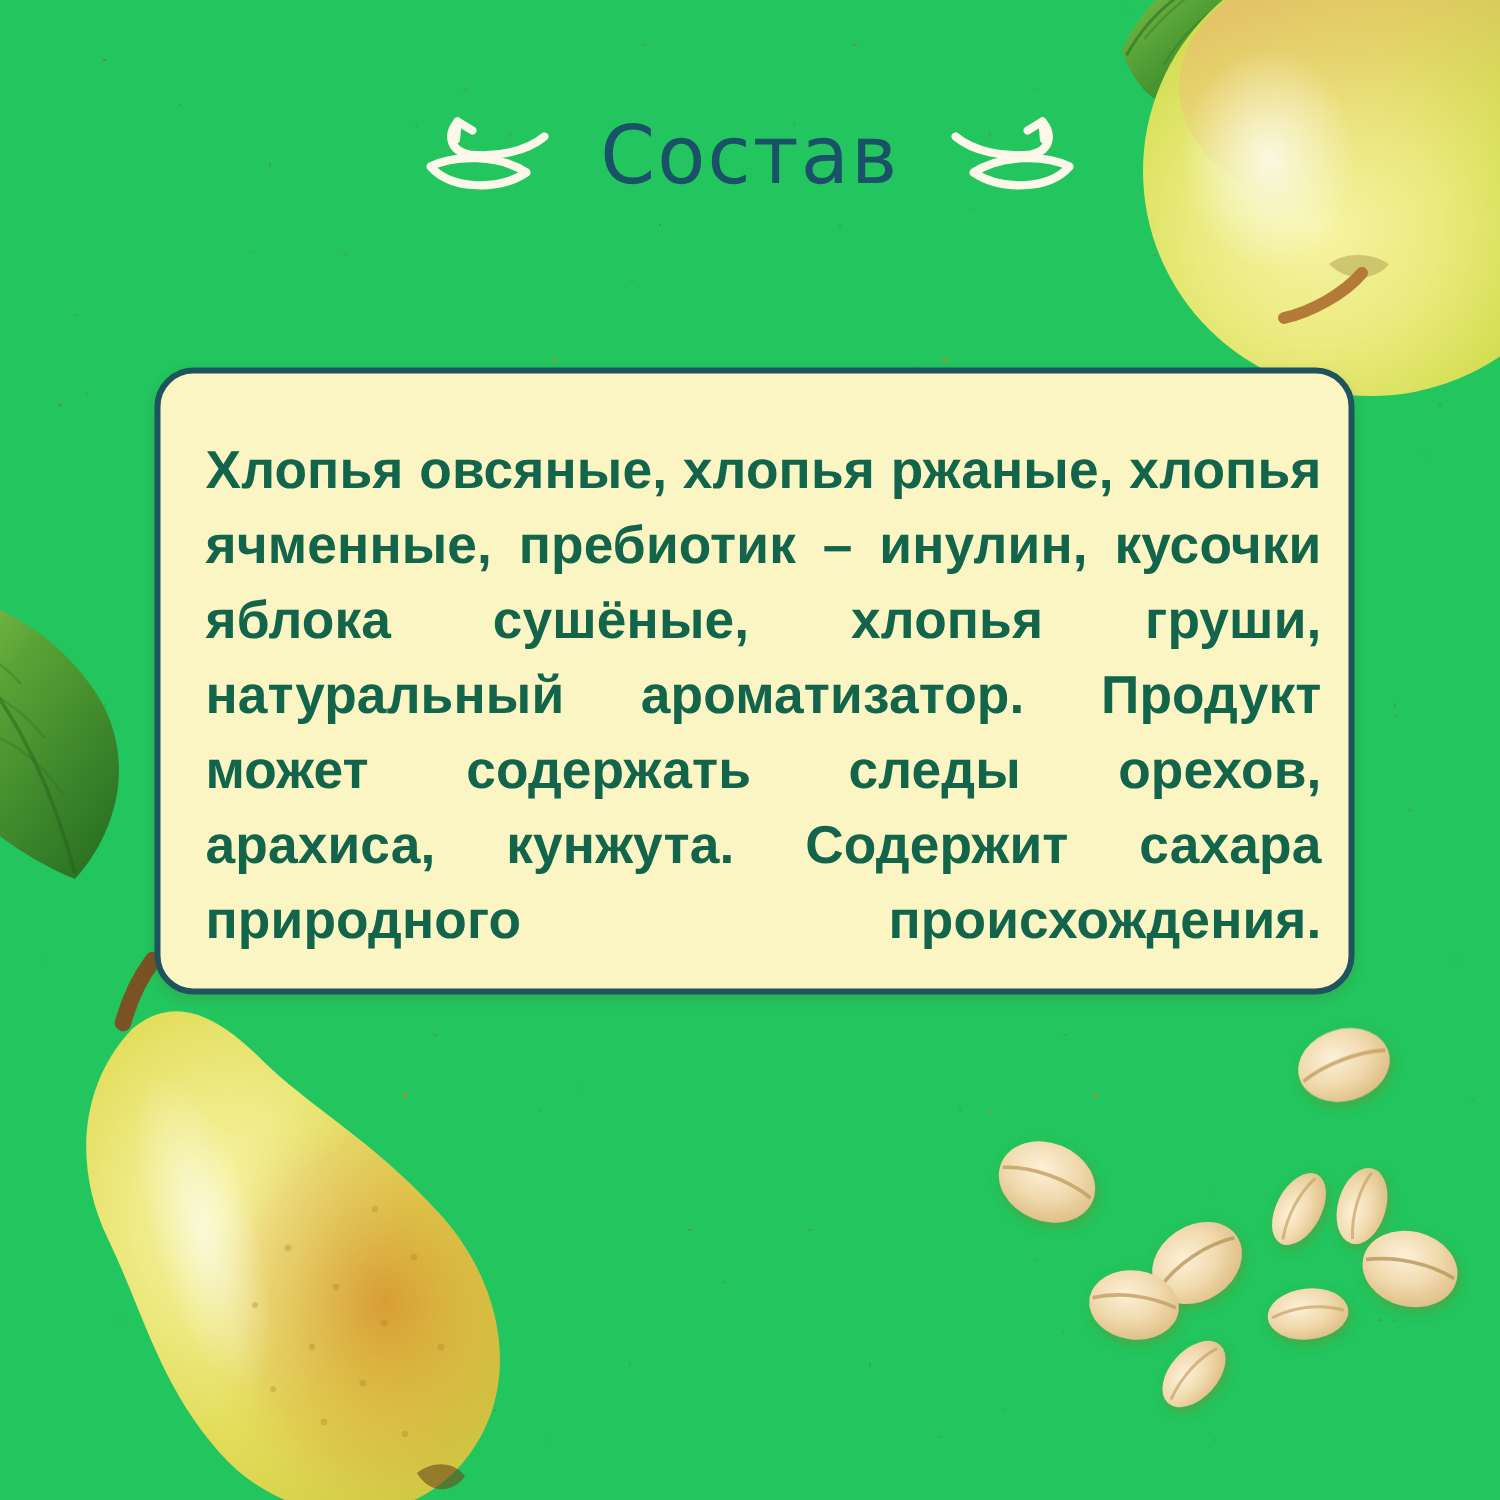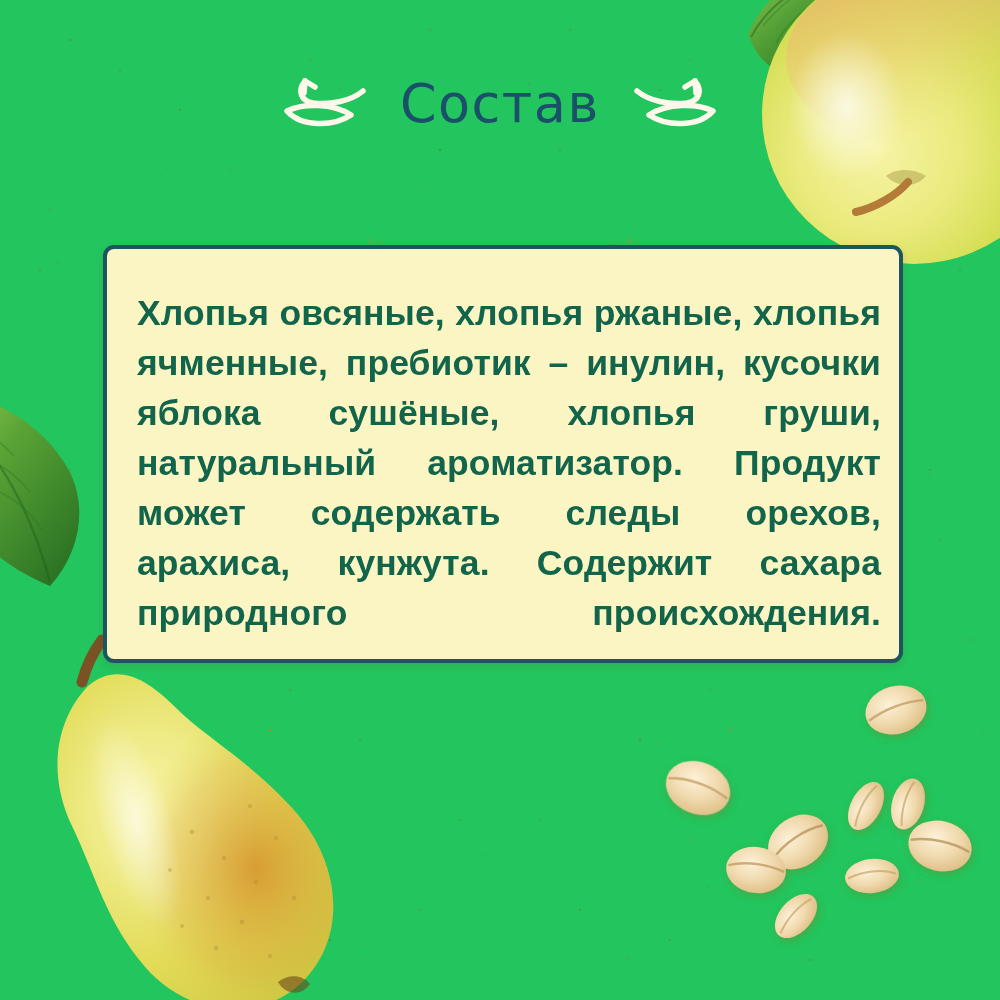--- a/index.html
+++ b/index.html
@@ -104,21 +104,21 @@
   
   .card {
     position: absolute;
     left: 103px;
     top: 245px;
     width: 800px;
     height: 418px;
     box-sizing: border-box;
     background: #fbf5c4;
     border: 4px solid #1d5460;
-    border-radius: 11px;
+    border-radius: 26px;
     box-shadow: 0 3px 7px rgba(120,70,20,.16);
     overflow: hidden;
   }
   .card-text {
     position: absolute;
     left: 30px;
     top: 39px;
     width: 744px;
     margin: 0;
     text-align: justify;

